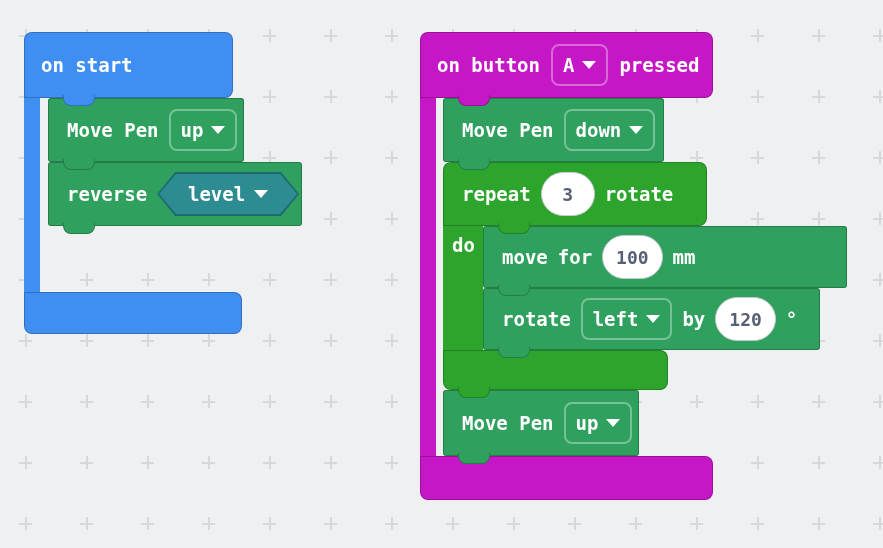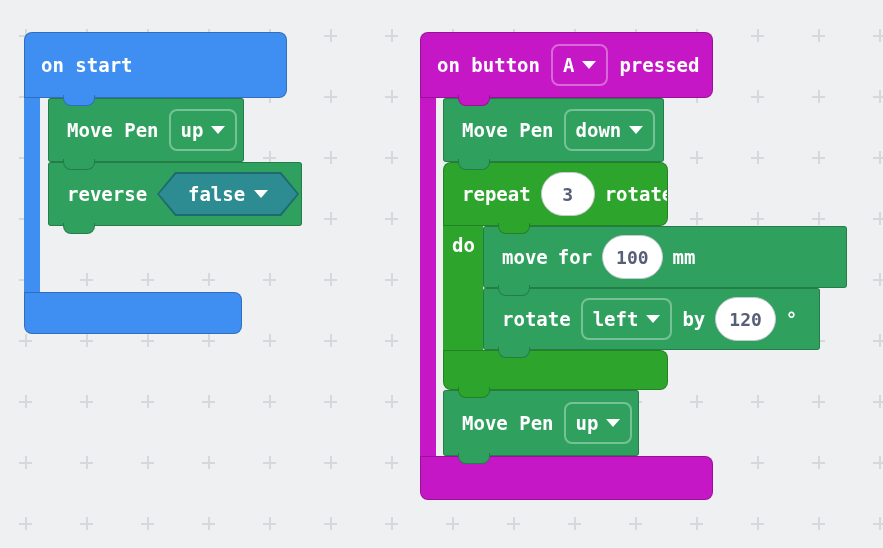--- a/index.html
+++ b/index.html
@@ -232,21 +232,21 @@
         <span class="arrow" data-name="dropdown-arrow-icon"></span>
       </span>
     </div>
   </div>
 
   <div class="piece stmt green bump b-reverse" data-name="reverse-block">
     <div class="row">
       <span class="lbl" data-name="reverse-label">reverse</span>
       <span class="hex-outer" data-name="reverse-boolean-dropdown">
         <span class="hex-inner">
-          <span data-name="reverse-boolean-value">false</span>
+          <span data-name="reverse-boolean-value">level</span>
           <span class="arrow" data-name="dropdown-arrow-icon"></span>
         </span>
       </span>
     </div>
   </div>
 
 
   <div class="piece hat magenta bump bump-37" data-name="on-button-pressed-block">
     <div class="row on-button-hat-row" style="padding-left:16px;gap:11px;">
       <span class="lbl" data-name="on-button-prefix-label">on button</span>
@@ -316,17 +316,17 @@
       <span class="dd" data-name="pen-position-dropdown">
         <span data-name="pen-position-value">up</span>
         <span class="arrow" data-name="dropdown-arrow-icon"></span>
       </span>
     </div>
   </div>
 
   <style>
     .on-start-hat-row{position:absolute;inset:0;}
     .on-button-hat-row{position:absolute;inset:0;}
-    [data-name="on-start-block"]{left:24px;top:32px;width:263px;height:66px;position:absolute;z-index:8;}
+    [data-name="on-start-block"]{left:24px;top:32px;width:209px;height:66px;position:absolute;z-index:8;}
     [data-name="on-button-pressed-block"]{left:420px;top:32px;width:293px;height:66px;position:absolute;z-index:8;}
-    [data-name="repeat-times-block"]{left:443px;top:162px;width:225px;height:64px;position:absolute;z-index:6;}
+    [data-name="repeat-times-block"]{left:443px;top:162px;width:264px;height:64px;position:absolute;z-index:6;}
   </style>
 </div>
 
 </body></html>

